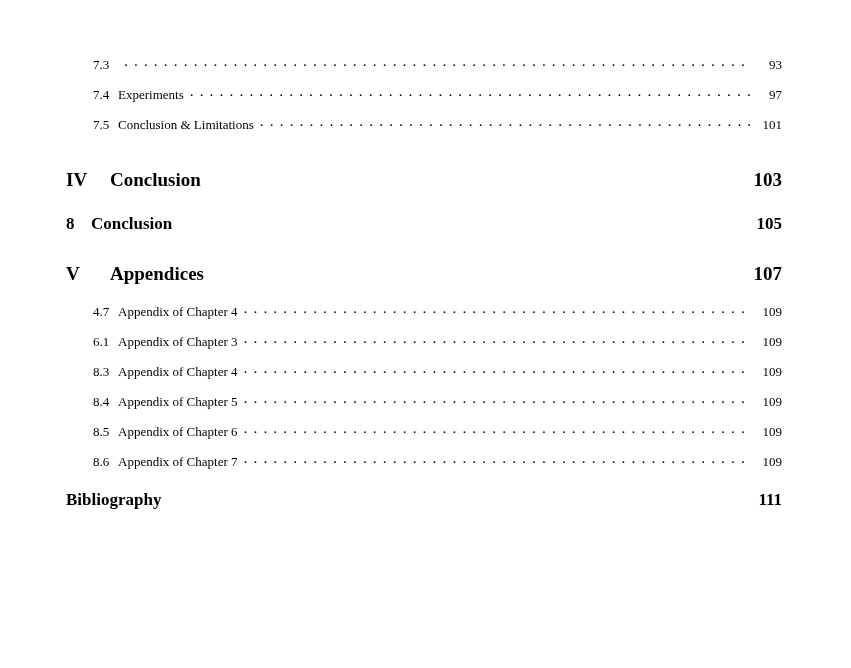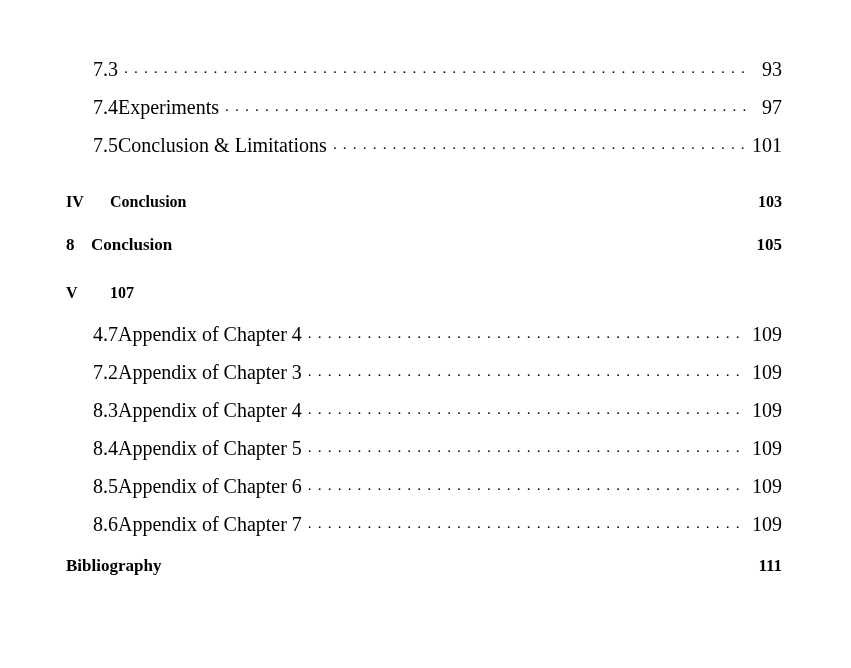--- a/index.html
+++ b/index.html
@@ -32,21 +32,21 @@
 
   
   .row {
     display: flex;
     align-items: baseline;
     width: 100%;
   }
 
   
   .sub-row {
-    font-size: 20px;
+    font-size: 13px;
     line-height: 1;
     padding: 7.5px 0;
   }
   .sub-row .num {
     width: 52px;
     flex: 0 0 52px;
     text-align: left;
     padding-left: 27px;
     box-sizing: border-box;
   }
@@ -73,21 +73,21 @@
   .sub-row .page-no {
     flex: 0 0 auto;
     text-align: right;
     min-width: 26px;
     white-space: nowrap;
   }
 
   
   .part-row {
     font-weight: bold;
-    font-size: 16px;
+    font-size: 19px;
     line-height: 1;
   }
   .part-row .pnum {
     flex: 0 0 44px;
     width: 44px;
   }
   .part-row .ptitle {
     flex: 1 1 auto;
   }
   .part-row .ppage {
@@ -159,33 +159,34 @@
     <div class="row chap-row">
       <span class="cnum">8</span>
       <span class="ctitle">Conclusion</span>
       <span class="cpage">105</span>
     </div>
 
     <div class="sp-32"></div>
 
     <div class="row part-row">
       <span class="pnum">V</span>
+      <span class="ptitle">Appendices</span>
       <span class="ppage">107</span>
     </div>
 
     <div class="sp-12"></div>
 
     <div class="row sub-row">
       <span class="num">4.7</span>
       <span class="title">Appendix of Chapter 4</span>
       <span class="leader"></span>
       <span class="page-no">109</span>
     </div>
     <div class="row sub-row">
-      <span class="num">7.2</span>
+      <span class="num">6.1</span>
       <span class="title">Appendix of Chapter 3</span>
       <span class="leader"></span>
       <span class="page-no">109</span>
     </div>
     <div class="row sub-row">
       <span class="num">8.3</span>
       <span class="title">Appendix of Chapter 4</span>
       <span class="leader"></span>
       <span class="page-no">109</span>
     </div>

